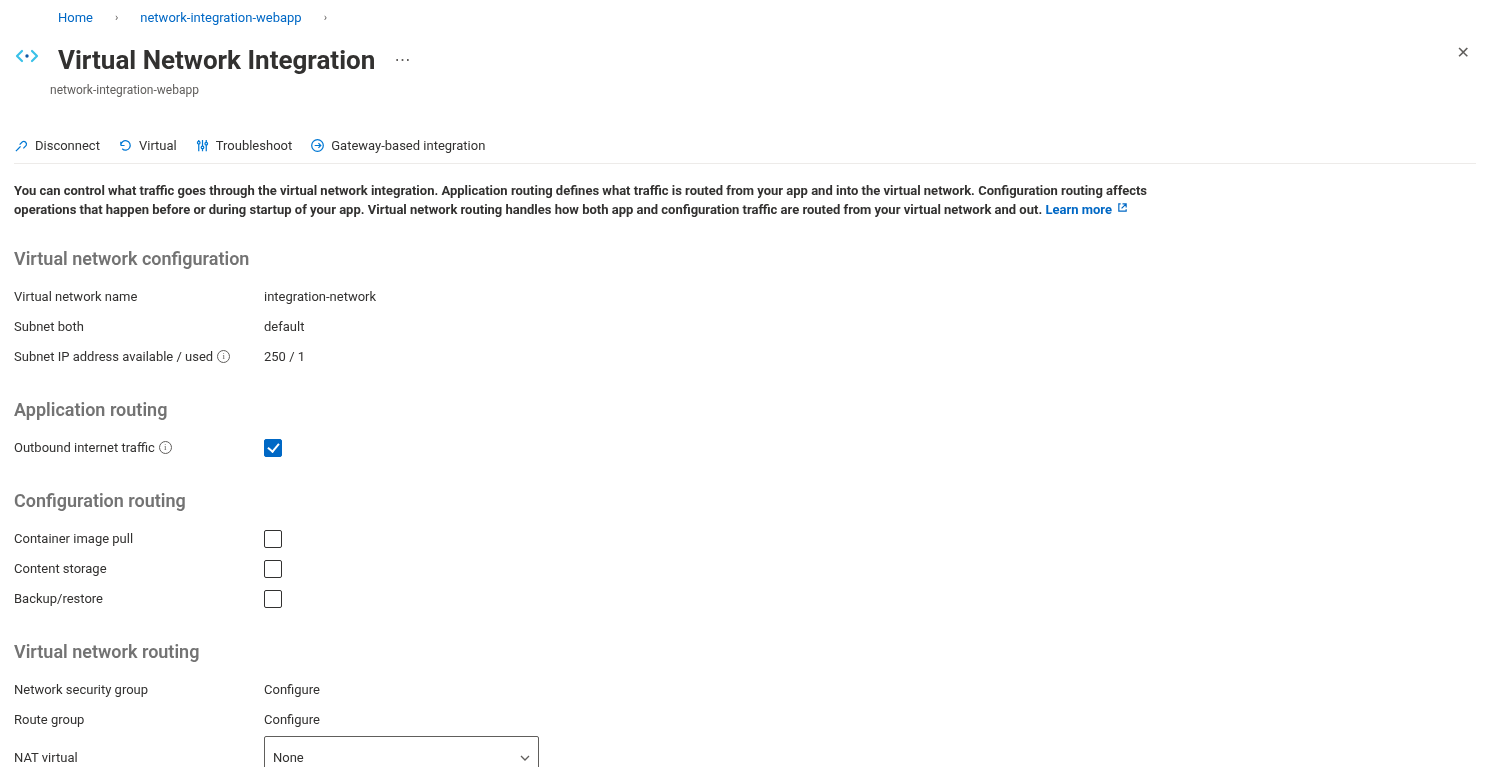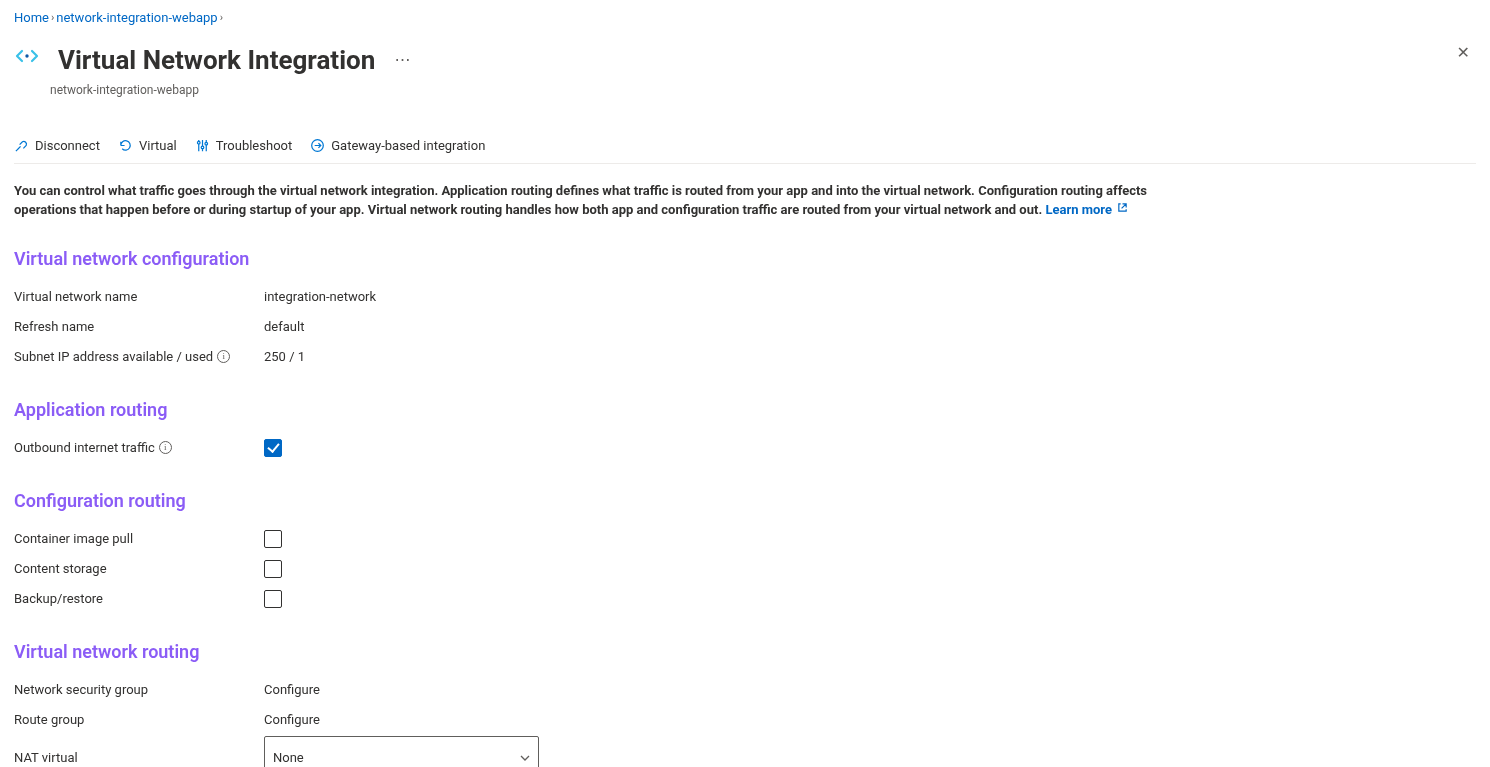--- a/index.html
+++ b/index.html
@@ -8,21 +8,21 @@
     padding: 10px 14px 20px 14px;
     font-family: "Segoe UI", -apple-system, BlinkMacSystemFont, Roboto, "Helvetica Neue", sans-serif;
     font-size: 13px;
     color: #323130;
     background: #ffffff;
     width: 1490px;
   }
   a, .link { color: #0068c5; text-decoration: none; cursor: pointer; }
 
   
-  .breadcrumb { display: flex; align-items: flex-start; gap: 2px; font-size: 13px; margin-bottom: 12px; }
+  .breadcrumb { display: flex; align-items: flex-start; gap: 22px; font-size: 13px; margin-bottom: 12px; margin-left: 44px; }
   .breadcrumb .sep { color: #605e5c; font-size: 11px; position: relative; top:1px; }
 
   
   .header-row { display:flex; align-items: flex-start; }
   .header-icon {
     width: 26px; height:26px;
     margin-top: 6px;
     flex: 0 0 auto;
     margin-right: 10px;
   }
@@ -36,21 +36,21 @@
   .toolbar { display:flex; align-items:center; gap:18px; border-bottom:1px solid #edebe9; padding: 14px 0 10px 0; margin-bottom:18px;}
   .tool-item { display:flex; align-items:center; gap:6px; color:#323130; cursor:pointer; font-size:13px;margin-top:27px;}
   .tool-icon { color:#0078d4; display:inline-flex; }
   .tool-icon svg { width:15px; height:15px; }
 
   
   .intro { max-width: 1190px; line-height:1.45; color:#323130;font-weight:bold; }
   .ext-icon { font-size:11px; position:relative; top:-1px; margin-left:2px;}
 
   
-  h2.section { font-size:18px; font-weight:600; margin: 28px 0 14px 0; color:#8b5cf6;}
+  h2.section { font-size:18px; font-weight:600; margin: 28px 0 14px 0; color:#737373;}
   .kv-row { display:flex; align-items:center; min-height:28px; margin-bottom:2px;}
   .kv-label { flex: 0 0 250px; color:#323130; display:flex; align-items:center; gap:4px;}
   .kv-value { color:#323130; }
 
   .info-icon {
     display:inline-flex; align-items:center; justify-content:center;
     width:13px; height:13px; border:1px solid #605e5c; border-radius:50%;
     font-size:9px; color:#605e5c; font-style: normal; font-family: Georgia, serif;
     line-height:13px;
   }
@@ -152,21 +152,21 @@
     </span>
   </a>
 </div>
 
 <h2 class="section">Virtual network configuration</h2>
 <div class="kv-row">
   <div class="kv-label">Virtual network name</div>
   <a class="link kv-value">integration-network</a>
 </div>
 <div class="kv-row">
-  <div class="kv-label">Refresh name</div>
+  <div class="kv-label">Subnet both</div>
   <a class="link kv-value">default</a>
 </div>
 <div class="kv-row">
   <div class="kv-label">
     <span>Subnet IP address available / used</span>
     <span class="info-icon">i</span>
   </div>
   <div class="kv-value">250 / 1</div>
 </div>
 

